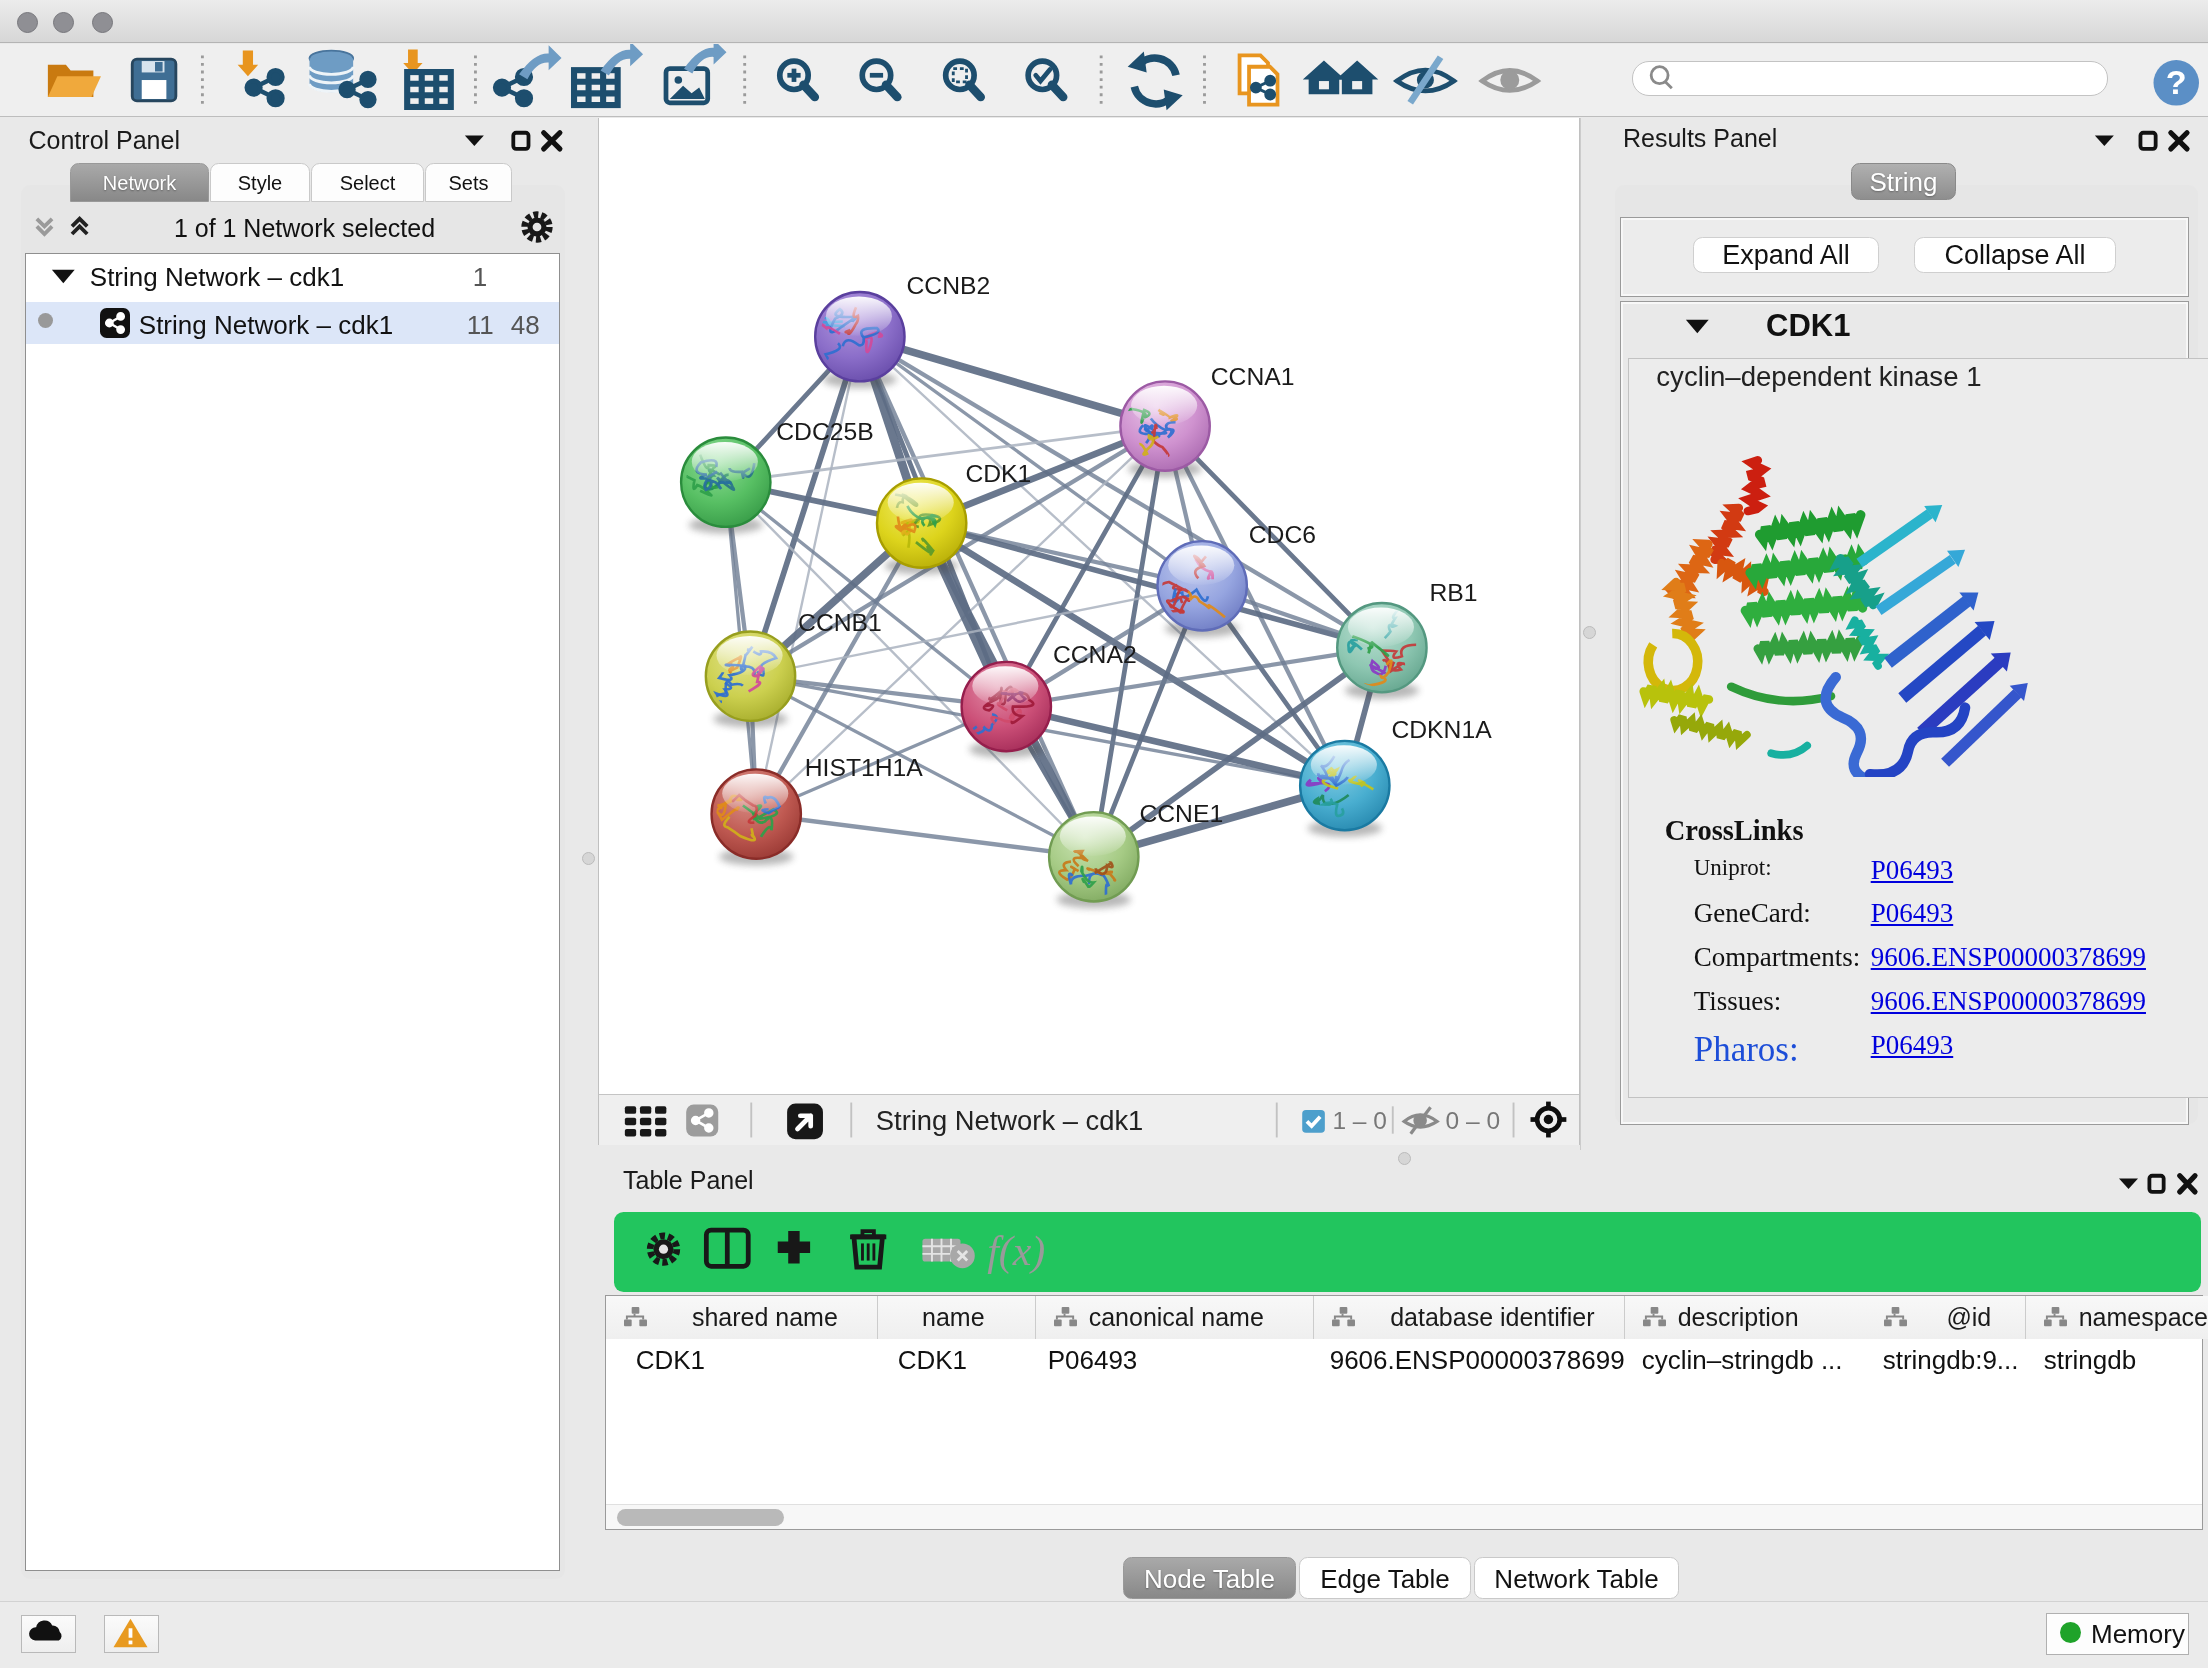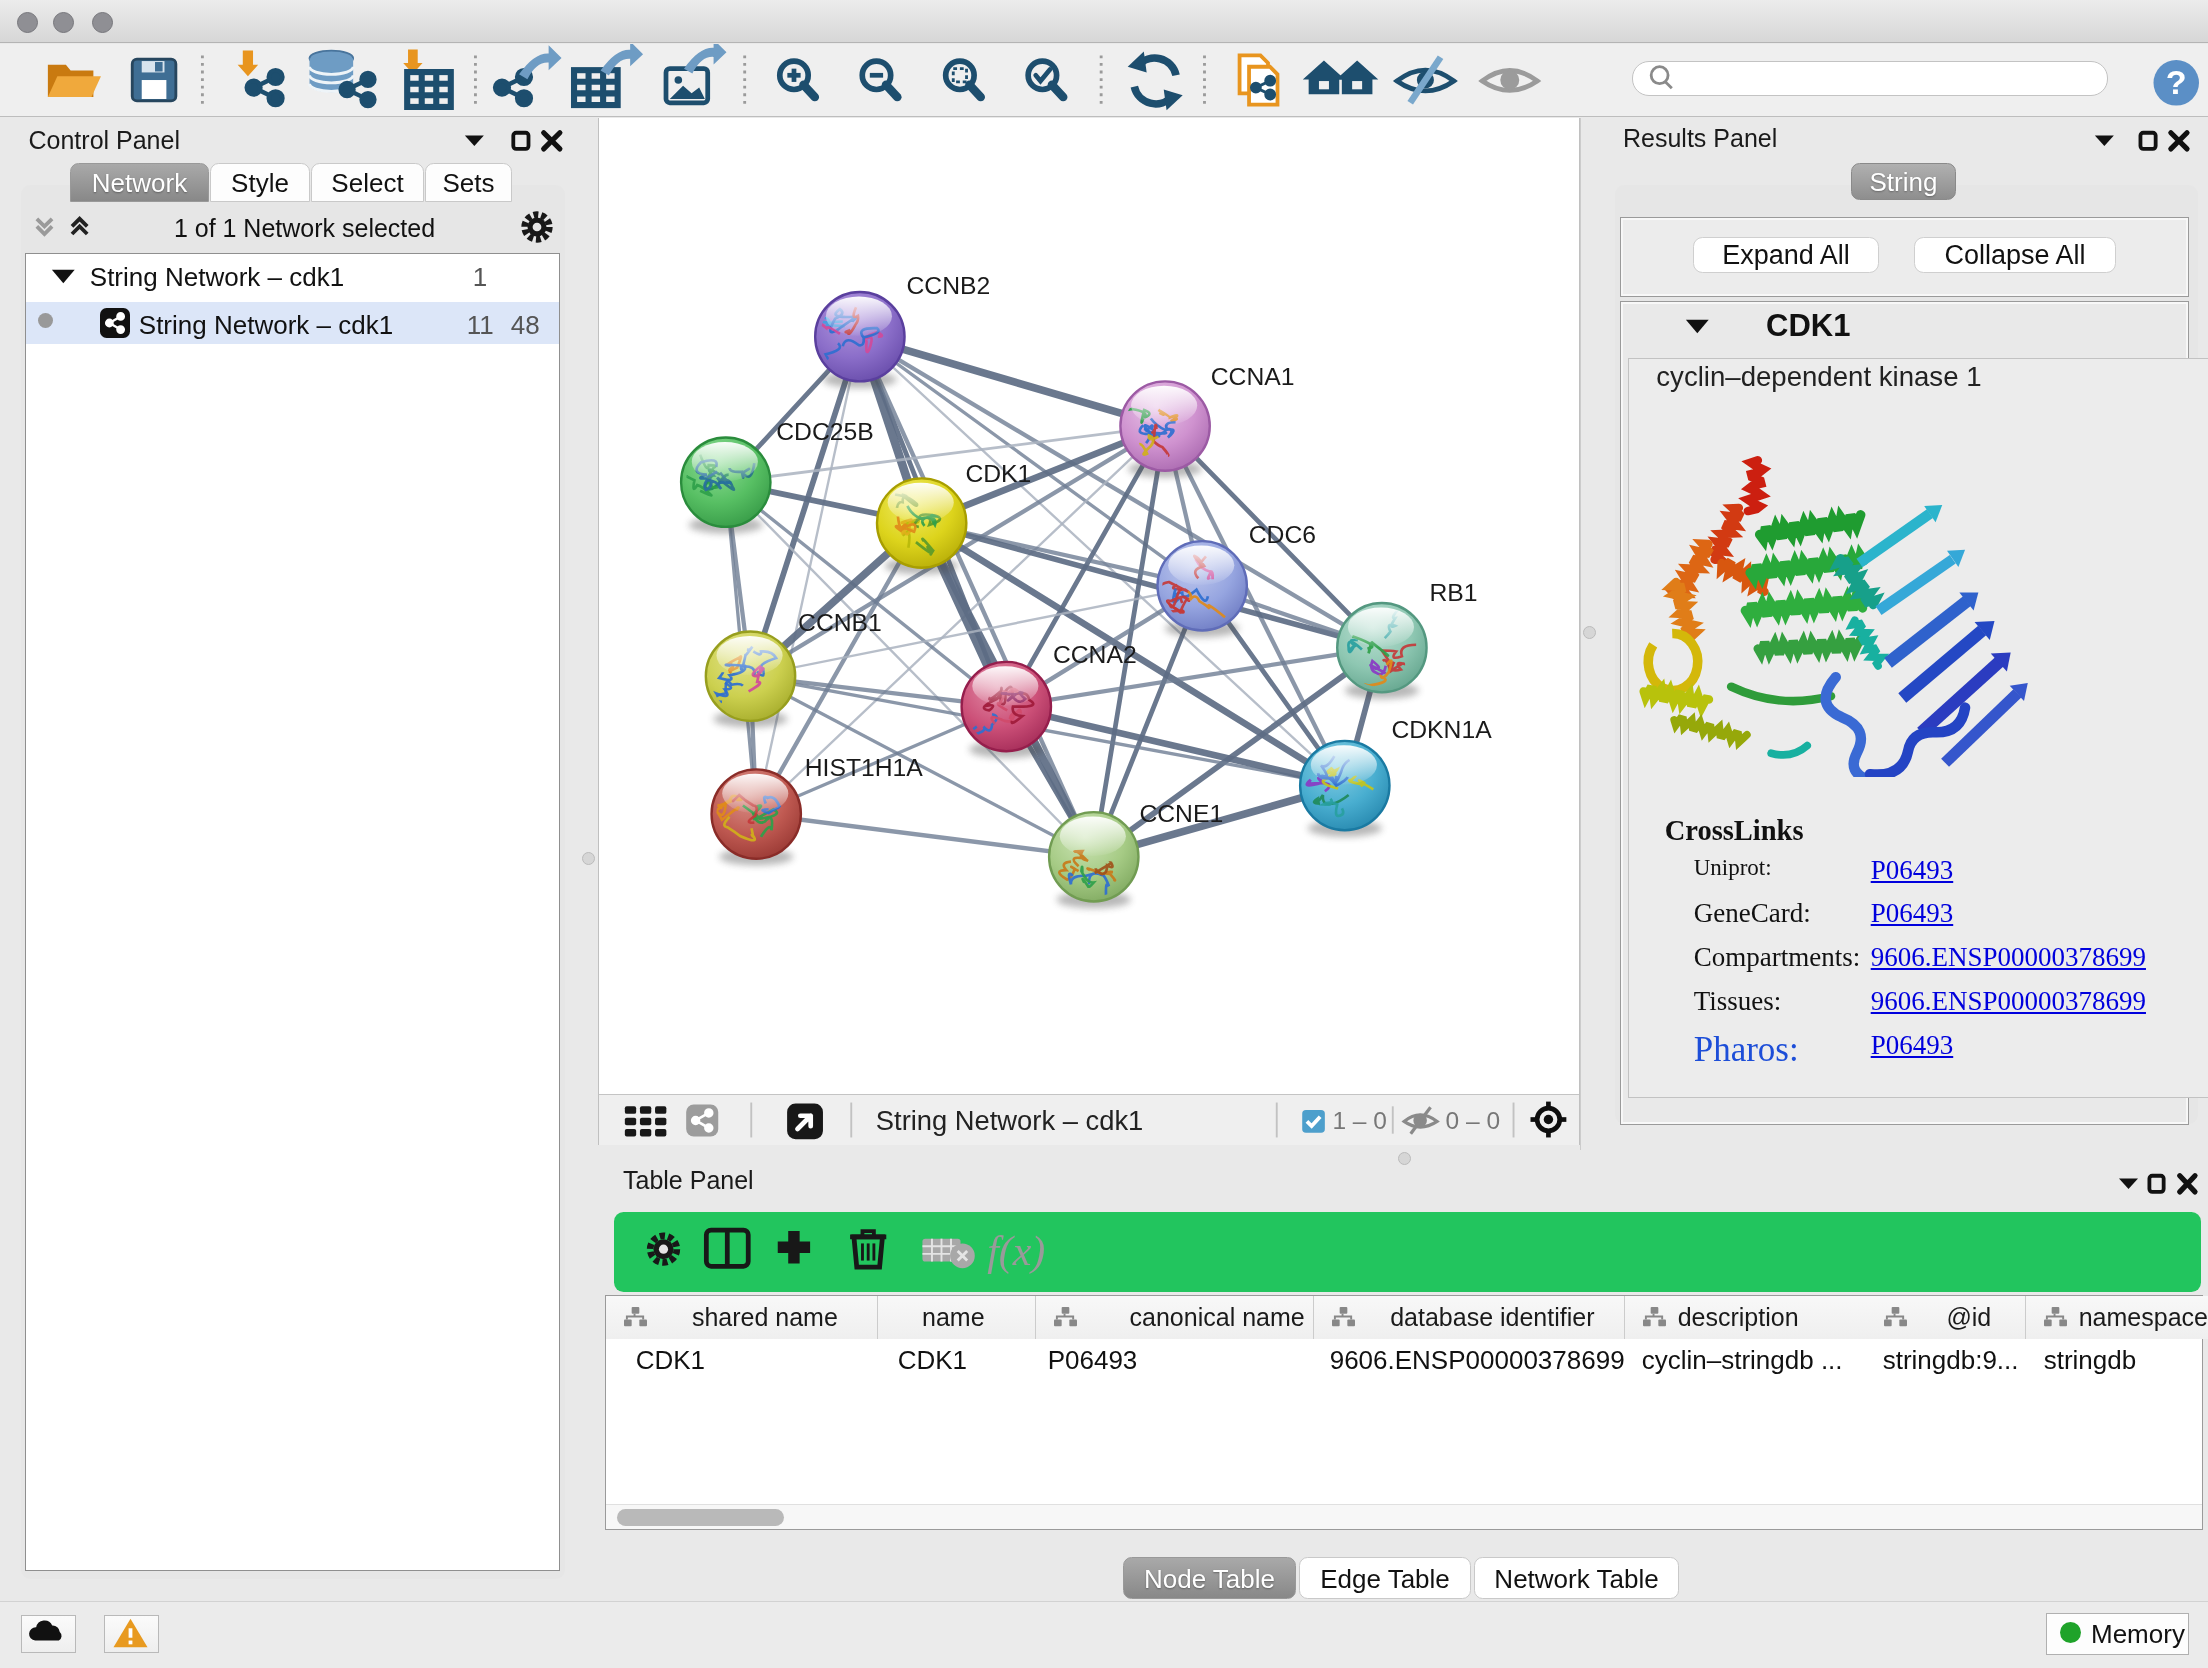--- a/index.html
+++ b/index.html
@@ -11,21 +11,21 @@
   color:#3c3c3c; font-weight:bold; letter-spacing:0.5px;}
 #toolbar { position:absolute; left:0; top:44px; width:2208px; height:73px;
   background:#efefef; border-bottom:1px solid #bdbdbd; }
 #searchbox { position:absolute; left:1632px; top:61px; width:476px; height:35px;
   background:#fff; border:1.9px solid #c3c3c3; border-radius:17px; }
 .ptitle { position:absolute; font-size:25px; color:#1a1a1a; }
 .wctrl { position:absolute; }
 
 #cpanel { position:absolute; left:0px; top:118px; width:590px; height:1484px; }
 .tab { position:absolute; top:45px; height:39px; border:1px solid #c9c9c9; background:#fdfdfd;
-  border-radius:8.6px 8.6px 0 0; font-size:26px; text-align:center; color:#111; line-height:39px; z-index:3;}
+  border-radius:8.6px 8.6px 0 0; font-size:20px; text-align:center; color:#111; line-height:39px; z-index:3;}
 .tabsel { background:linear-gradient(#a9a9a9,#888888); color:#fff; border-color:#999;
   text-shadow:0 1px 1.9px rgba(0,0,0,0.35); }
 #cpsub { position:absolute; left:21px; top:67px; width:544px; height:1394px;
   background:#e6e6e6; border-radius:9.5px; z-index:2; }
 #cplist { position:absolute; left:3.8px; top:68px; width:535px; height:1318px;
   background:#fff; border:1.9px solid #8f8f8f; }
 .row1 { position:absolute; left:0; top:0; width:100%; height:42px; font-size:26px; color:#111; }
 .row2 { position:absolute; left:0; top:48px; width:100%; height:42px; background:#dce6f8; font-size:26px; color:#111; }
 
 #netpanel { position:absolute; left:598px; top:118px; width:982px; height:1027px;
@@ -737,21 +737,21 @@
       </div>
       <div class="th" style="left:430px; width:278px;">
         <svg width="25" height="23" viewBox="0 0 26 24" style="position:absolute;left:17px;top:9.5px;">
           <g fill="#888">
             <rect x="9" y="1" width="8" height="7" rx="1"></rect>
             <rect x="1" y="14" width="8" height="7" rx="1"></rect>
             <rect x="17" y="14" width="8" height="7" rx="1"></rect>
             <path d="M12 8 L12 11 L4 11 L4 14 M12 11 L21 11 L21 14" stroke="#888" stroke-width="2" fill="none"></path>
           </g>
         </svg>
-        <div style="position:absolute;left:53px;right:8px;top:6.7px;text-align:right;white-space:nowrap;">canonical name</div>
+        <div style="position:absolute;left:53px;right:17px;top:6.7px;text-align:left;white-space:nowrap;">canonical name</div>
       </div>
       <div class="th" style="left:708px; width:311px;">
         <svg width="25" height="23" viewBox="0 0 26 24" style="position:absolute;left:17px;top:9.5px;">
           <g fill="#888">
             <rect x="9" y="1" width="8" height="7" rx="1"></rect>
             <rect x="1" y="14" width="8" height="7" rx="1"></rect>
             <rect x="17" y="14" width="8" height="7" rx="1"></rect>
             <path d="M12 8 L12 11 L4 11 L4 14 M12 11 L21 11 L21 14" stroke="#888" stroke-width="2" fill="none"></path>
           </g>
         </svg>

